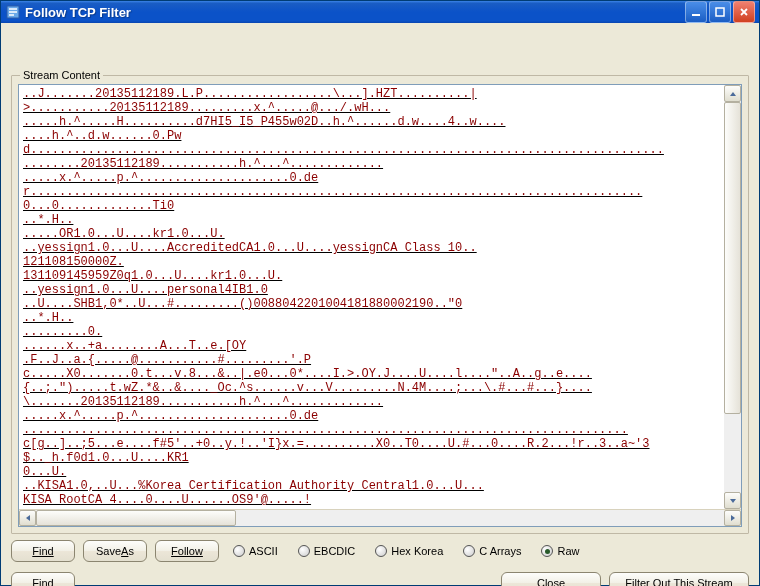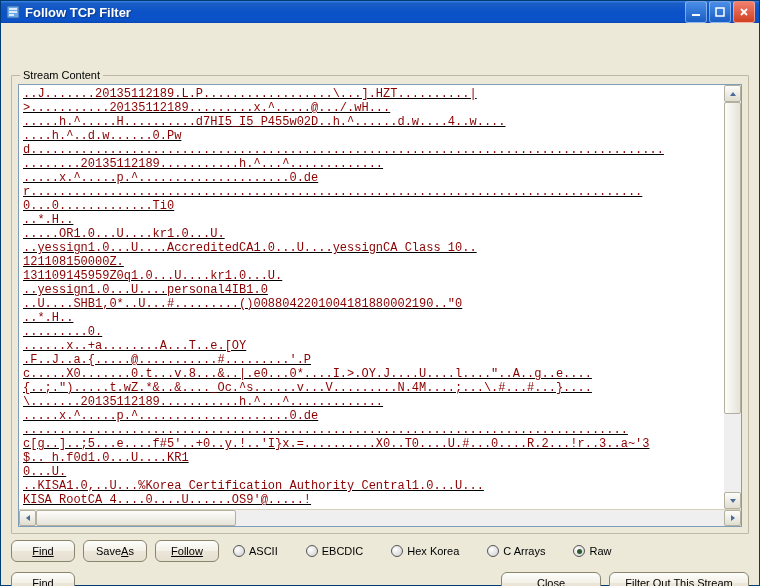--- a/index.html
+++ b/index.html
@@ -25,21 +25,21 @@
 .hscroll-thumb { position: absolute; left: 0; top: 0; bottom: 0; width: 200px; background: linear-gradient(to bottom,#fdfdfb,#e5e2d8); border: 1px solid #b4b0a0; border-radius: 2px; }
 .vscroll { position: absolute; right: 0; top: 0; bottom: 17px; width: 17px; background: #efefef; display: flex; flex-direction: column; }
 .vscroll-btn { height: 17px; background: linear-gradient(to bottom,#fdfdfb,#e0ded0); border: 1px solid #b4b0a0; border-radius: 2px; display: flex; align-items: center; justify-content: center; }
 .vscroll-track { flex: 1; position: relative; }
 .vscroll-thumb { position: absolute; top: 0; left: 0; right: 0; height: 80%; background: linear-gradient(to right,#fdfdfb,#e5e2d8); border: 1px solid #b4b0a0; border-radius: 2px; }
 .dropdown { height: 22px; background: #fff; border: 1px solid #7f9db9; display: flex; align-items: center; padding: 0 2px 0 4px; font-size: 11px; }
 .dropdown-text { flex: 1; }
 .dropdown-arrow { width: 16px; height: 16px; background: linear-gradient(to bottom,#ddeeff,#b3ccee); border: 1px solid #87a5d2; border-radius: 2px; display: flex; align-items: center; justify-content: center; }
 .button-row { display: flex; align-items: center; gap: 8px; }
 .btn { min-width: 64px; height: 22px; padding: 0 10px; background: linear-gradient(to bottom,#fdfdfb 0%,#f2f0e6 50%,#ece6d8 51%,#e4e0d0 100%); border: 1px solid #8b8570; border-radius: 6px; cursor: pointer; font-size: 11px; display: inline-flex; align-items: center; justify-content: center; }
-.radio-group { display: flex; align-items: center; gap: 28px; margin-left: 6px; }
+.radio-group { display: flex; align-items: center; gap: 20px; margin-left: 6px; }
 .radio-item { display: flex; align-items: center; gap: 4px; cursor: pointer; }
 .radio { width: 12px; height: 12px; border-radius: 50%; border: 1px solid #555; background: radial-gradient(circle at 35% 35%, #fff, #ccc); display: inline-flex; align-items: center; justify-content: center; }
 .radio.checked::after { content: ""; width: 5px; height: 5px; border-radius: 50%; background: #285a2a; }
 .bottom-row { display: flex; gap: 8px; align-items: center; margin-top: 4px; }
 .bottom-row .spacer { flex: 1; }
 .underline { text-decoration: underline; }
 </style>
 </head>
 <body>
 

